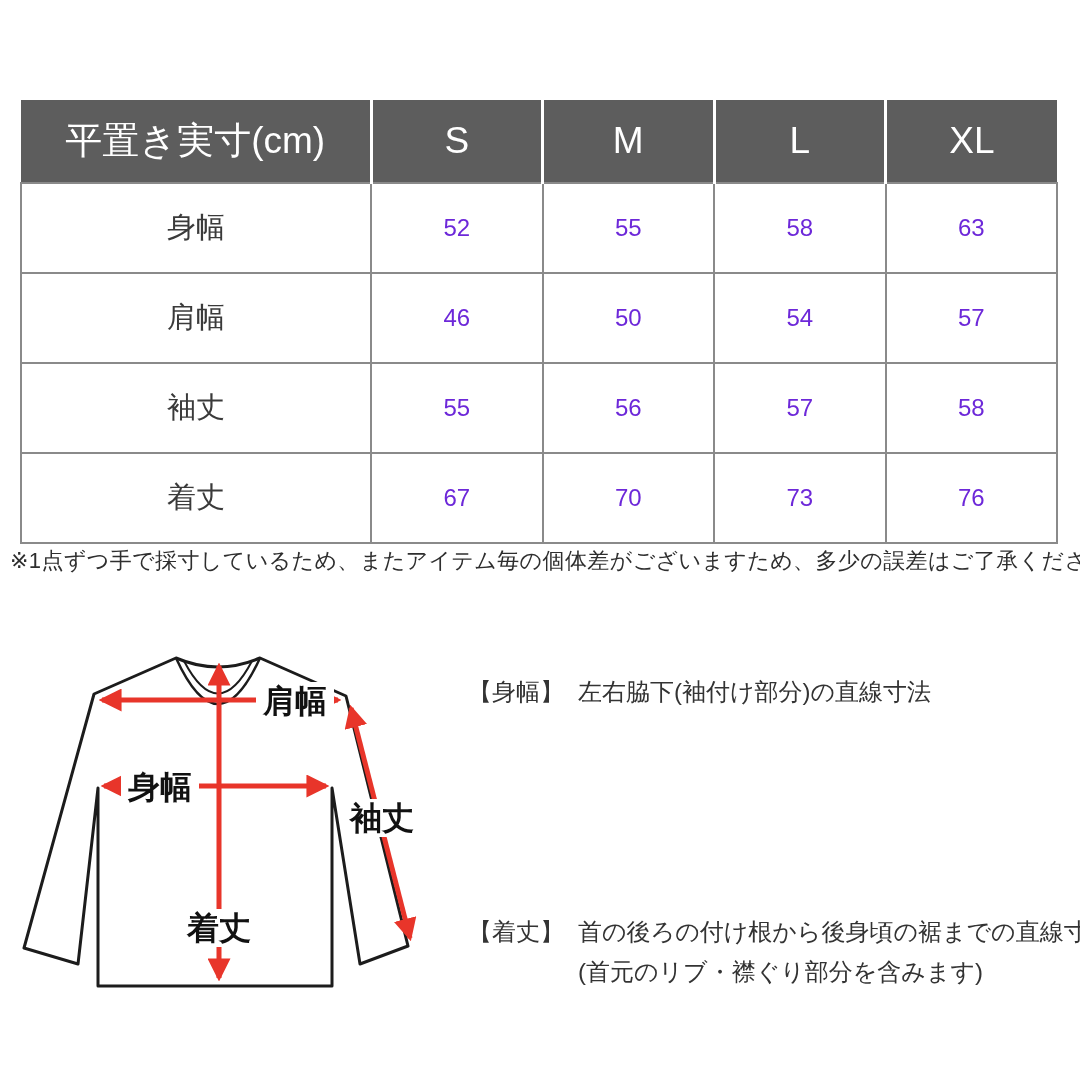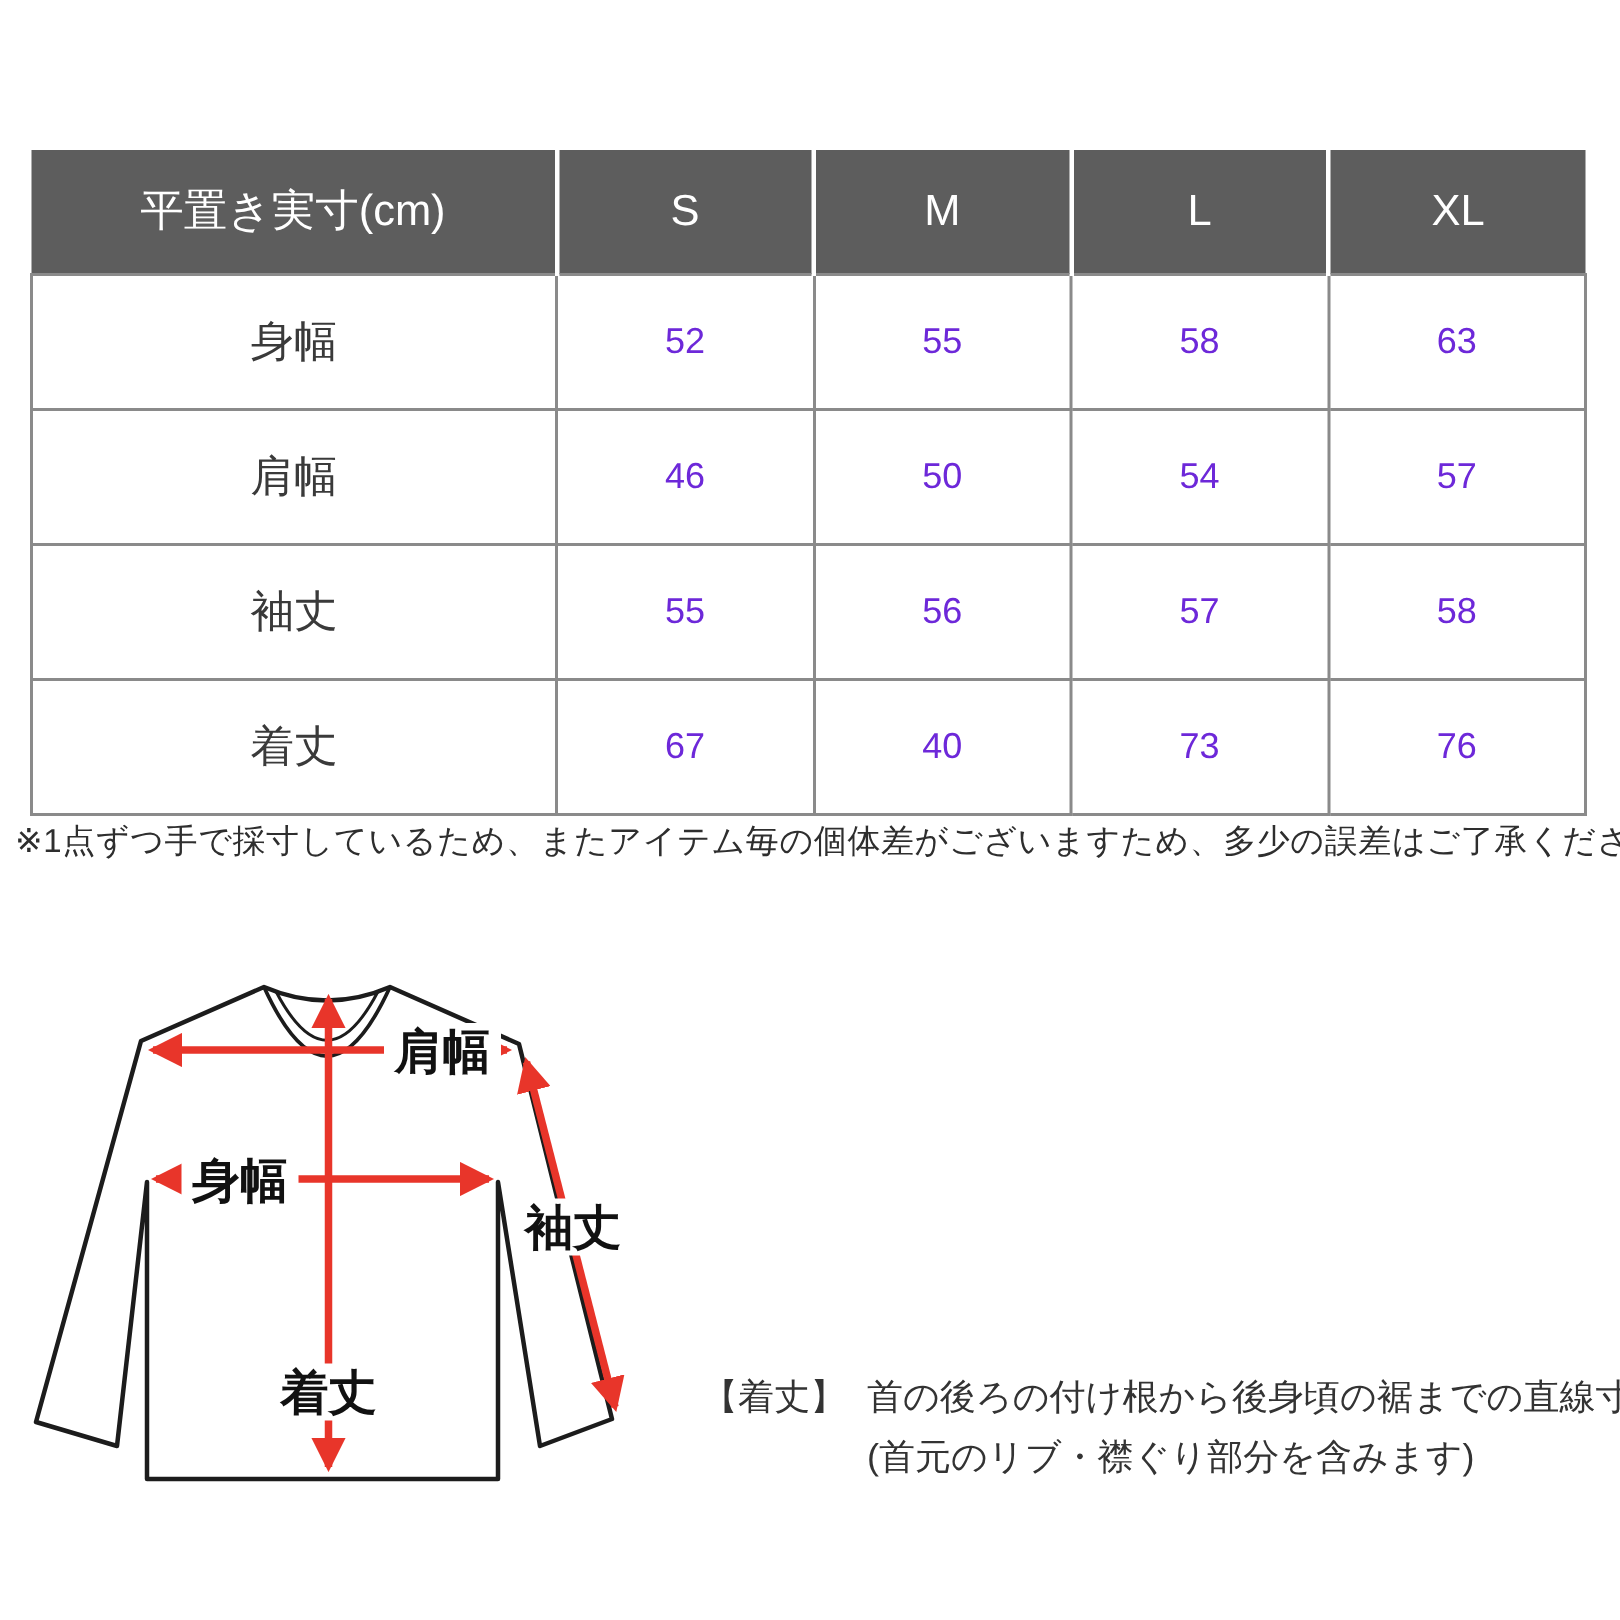--- a/index.html
+++ b/index.html
@@ -8,21 +8,21 @@
     font-family:"Liberation Sans","DejaVu Sans",sans-serif; overflow:hidden;
   }
 
   
   table.size-table {
     position:absolute; left:20px; top:100px; width:1038px;
     border-collapse:collapse; table-layout:fixed; text-align:center;
   }
   table.size-table col.c0 { width:350px; }
   table.size-table th {
-    background:#5d5d5d; color:#ffffff; font-weight:400; font-size:29px;
+    background:#5d5d5d; color:#ffffff; font-weight:400; font-size:37px;
     height:80px; border-bottom:2px solid #8a8a8a;
   }
   table.size-table th + th { border-left:3px solid #ffffff; }
   table.size-table td {
     border:2px solid #8a8a8a; height:86px; font-size:24px; color:#6d28d9;
     background:#fff;
   }
   table.size-table td.rowlabel { font-size:29px; color:#3a3a3a; }
 
   
@@ -86,21 +86,21 @@
       <tr>
         <td class="rowlabel">袖丈</td>
         <td>55</td>
         <td>56</td>
         <td>57</td>
         <td>58</td>
       </tr>
       <tr>
         <td class="rowlabel">着丈</td>
         <td>67</td>
-        <td>40</td>
+        <td>70</td>
         <td>73</td>
         <td>76</td>
       </tr>
     </tbody>
   </table>
 
   <p class="note">※1点ずつ手で採寸しているため、またアイテム毎の個体差がございますため、多少の誤差はご了承ください。</p>
 
   <svg class="diagram" width="460" height="412" viewBox="0 0 460 412">
     <defs>
@@ -122,20 +122,24 @@
     <rect x="113" y="140" width="78" height="38" fill="#ffffff"></rect>
     <rect x="335" y="171" width="78" height="38" fill="#ffffff"></rect>
     <rect x="172" y="281" width="78" height="38" fill="#ffffff"></rect>
 
     <text class="dlabel" x="287" y="73">肩幅</text>
     <text class="dlabel" x="152" y="159">身幅</text>
     <text class="dlabel" x="374" y="190">袖丈</text>
     <text class="dlabel" x="211" y="300">着丈</text>
   </svg>
 
+  <div class="def-row" style="top:672px">
+    <span class="def-term">【身幅】</span>
+    <span class="def-desc">左右脇下(袖付け部分)の直線寸法</span>
+  </div>
   <div class="def-row" style="top:912px">
     <span class="def-term">【着丈】</span>
     <span class="def-desc">
       <span style="display:block">首の後ろの付け根から後身頃の裾までの直線寸法</span>
       <span style="display:block">(首元のリブ・襟ぐり部分を含みます)</span>
     </span>
   </div>
 
 </div>
 

